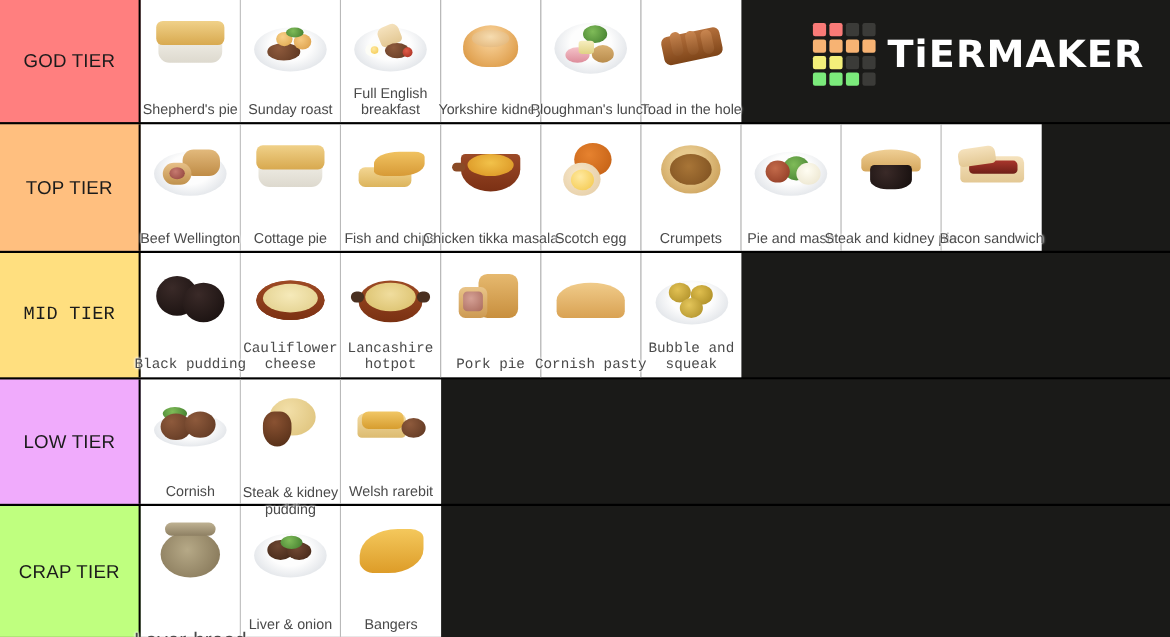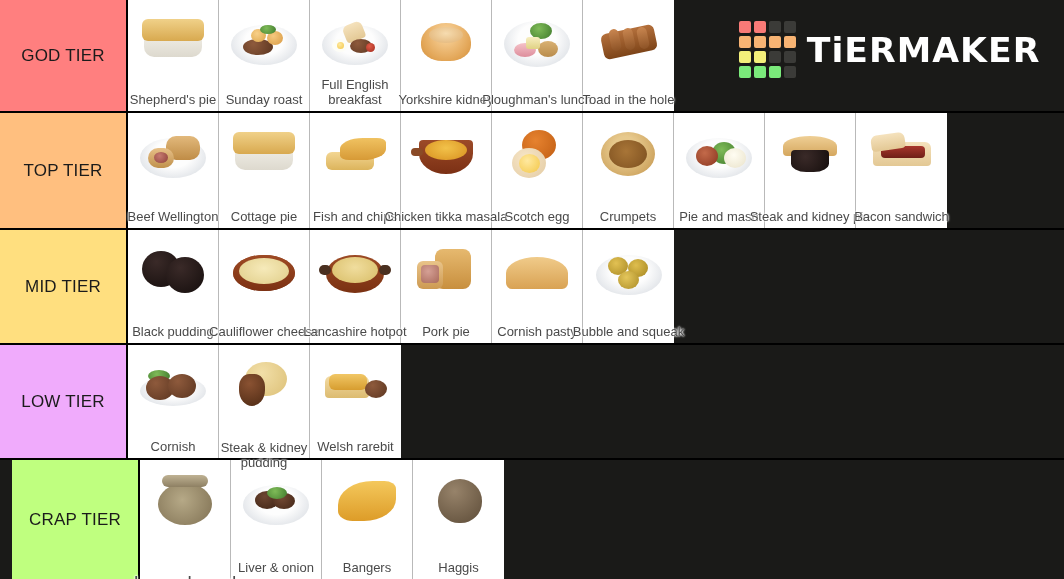--- a/index.html
+++ b/index.html
@@ -25,21 +25,21 @@
   
   .tier-row {
     position: relative;
     display: flex;
     align-items: stretch;
     width: 100%;
     background: #1a1a18;
     border-bottom: 2px solid #000;
     box-sizing: border-box;
   }
-  .tier-row:last-child { border-bottom: none; padding-left: 12px; }
+  .tier-row:last-child { border-bottom: none; }
 
   
   .tier-label {
     flex: 0 0 128px;
     width: 128px;
     display: flex;
     align-items: center;
     justify-content: center;
     text-align: center;
     color: #1b1b1b;
@@ -420,21 +420,21 @@
               <div class="food">
                 <div class="bread" style="left:8px;top:20px;width:58px;height:24px;"></div>
                 <div class="blob" style="left:16px;top:24px;width:44px;height:12px;background:linear-gradient(#a8362c,#6f1f17);border-radius:4px;"></div>
                 <div class="bread" style="left:6px;top:12px;width:34px;height:16px;transform:rotate(-8deg);"></div>
               </div>
             </div>
             <div class="item-caption">Bacon sandwich</div>
           </div>
         </div>
       </div>
-      <div class="tier-row" style="height: 115px;">
+      <div class="tier-row" style="height: 115px; font-family: Liberation Mono, monospace;">
         <div class="tier-label" style="background: rgb(255, 223, 127);">MID TIER</div>
         <div class="tier-items">
           <div class="tier-item">
             <div class="item-thumb">
               <div class="food">
                 <div class="dark-disc" style="left:6px;top:12px;width:38px;height:36px;"></div>
                 <div class="dark-disc" style="left:30px;top:18px;width:38px;height:36px;"></div>
               </div>
             </div>
             <div class="item-caption">Black pudding</div>
@@ -549,28 +549,20 @@
             </div>
             <div class="item-caption">Liver &amp; onion</div>
           </div>
           <div class="tier-item">
             <div class="item-thumb">
               <div class="food">
                 <div class="fish" style="left:8px;top:12px;width:58px;height:40px;border-radius:60% 20% 55% 25%;background:linear-gradient(#f4c85c,#dd9c28);"></div>
               </div>
             </div>
             <div class="item-caption">Bangers</div>
-          </div>
-          <div class="tier-item">
-            <div class="item-thumb">
-              <div class="food">
-                <div class="haggis" style="left:16px;top:10px;width:44px;height:44px;"></div>
-              </div>
-            </div>
-            <div class="item-caption">Haggis</div>
           </div>
         </div>
       </div>
     </div>
 
   <div class="brand">
     <div class="brand-grid">
         <div class="brand-cell" style="background: rgb(249, 122, 119);"></div>
         <div class="brand-cell" style="background: rgb(249, 122, 119);"></div>
         <div class="brand-cell" style="background: rgb(59, 59, 56);"></div>

